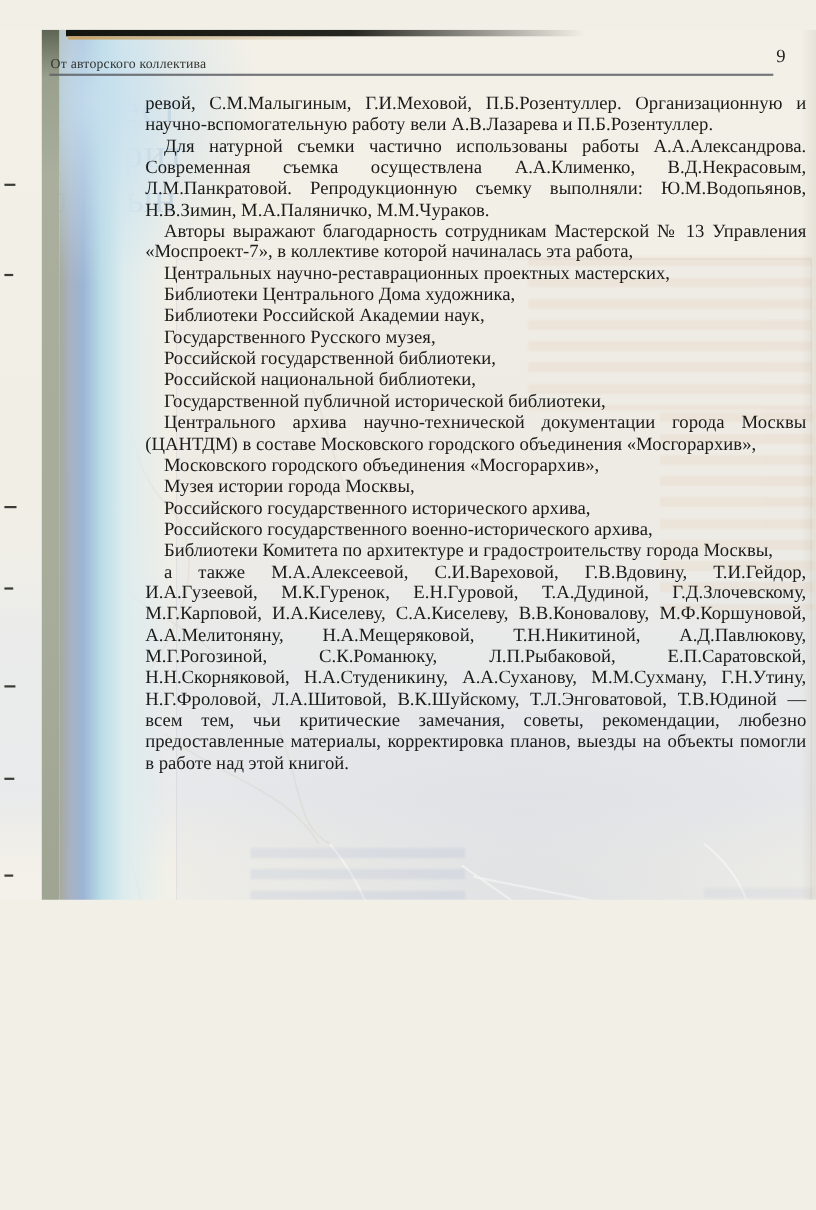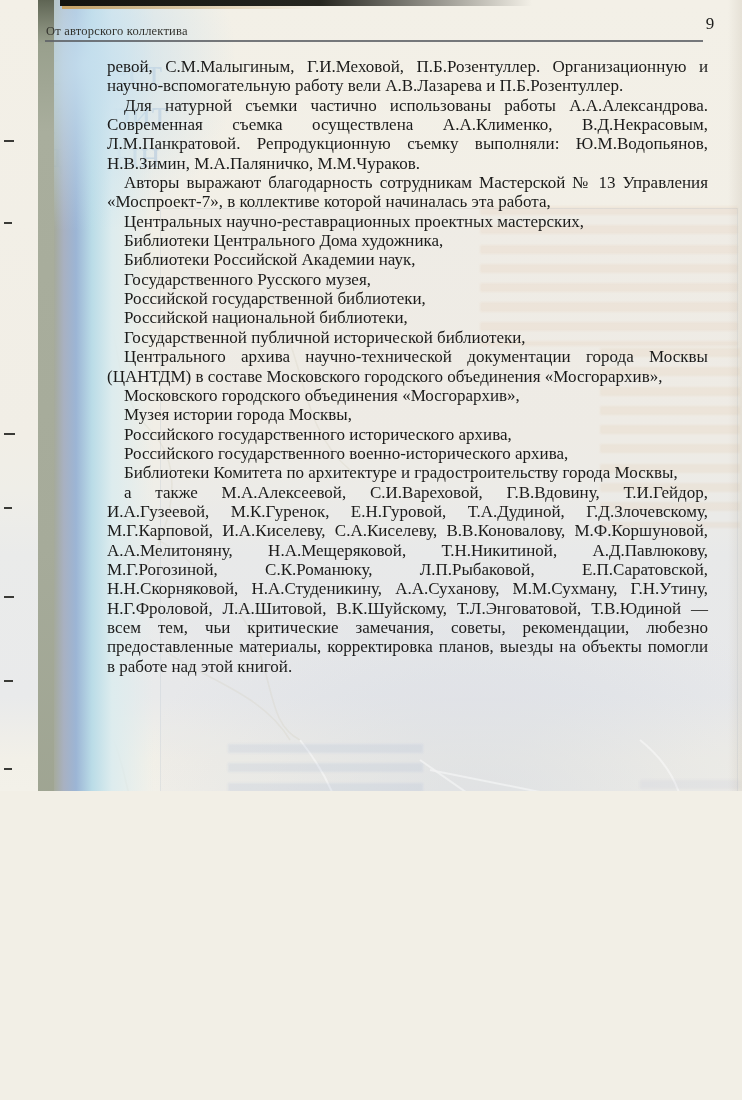--- a/index.html
+++ b/index.html
@@ -1,18 +1,18 @@
 <!DOCTYPE html>
 <html lang="ru"><head>
 <meta charset="utf-8">
 <style>
   html,body{margin:0;padding:0;}
   body{width:742px;height:1100px;overflow:hidden;background:#f2efe6;font-family:"Liberation Serif","DejaVu Serif",serif;}
   .page{position:relative;width:742px;height:791px;overflow:hidden;background:
-    linear-gradient(180deg,#f3f0e7 0%,#f1eee6 55%,#efeee8 62%,#eaebea 70%,#e9eaeb 88%,#f2f0e8 96%,#f3f1e9 100%);}
+    linear-gradient(180deg,#f3f0e7 0%,#f1eee6 55%,#efeee8 62%,#eaebea 70%,#e9eaeb 88%,#f2f0e8 96%,#f3f1e9 100%); margin-top: 27px;}
 
   
   .cool-patch{position:absolute;left:150px;top:620px;width:592px;height:430px;
     background:radial-gradient(ellipse at 55% 45%,rgba(206,213,224,.50),rgba(206,213,224,0) 75%);pointer-events:none;}
   .ghost-map-frame{position:absolute;left:160px;top:208px;width:576px;height:832px;
     border:1px solid rgba(175,186,202,.22);background:rgba(212,220,230,.10);}
   .ghost-map{position:absolute;left:0;top:0;}
   .ghost-stripes{position:absolute;filter:blur(1.2px);pointer-events:none;}
   .stripes-a{left:480px;top:206px;width:258px;height:140px;opacity:.55;
     background:repeating-linear-gradient(180deg,rgba(214,152,92,.16) 0 9px,rgba(214,152,92,0) 9px 19.3px);}
@@ -44,21 +44,21 @@
     background:linear-gradient(90deg,#14140f 0%,#262620 55%,rgba(80,80,62,0) 100%);}
   .top-tan{position:absolute;left:62px;top:6px;width:252px;height:3px;
     background:linear-gradient(90deg,#c9a466,rgba(201,164,102,0));}
   .right-shade{position:absolute;right:0;top:0;width:14px;height:1100px;
     background:linear-gradient(270deg,rgba(183,172,156,.22),rgba(183,172,156,0));}
 
   
   .running-title{position:absolute;left:46px;top:24px;font-size:12.5px;color:#33332e;letter-spacing:.2px;}
   .header-rule{position:absolute;left:45px;top:40px;width:658px;height:1.5px;background:#5e6166;opacity:.85;}
   .page-number{position:absolute;left:698px;top:14px;width:24px;text-align:center;font-size:17px;color:#1f1f1d;}
-  .body-text{position:absolute;left:107px;top:57px;width:601px;font-size:17px;line-height:19.35px;
+  .body-text{position:absolute;left:132px;top:57px;width:601px;font-size:17px;line-height:19.35px;
     color:#1b1b1a;text-align:justify;}
   .para{margin:0;}
   .para.indent{text-indent:17px;}
   .watermark{position:absolute;left:394px;top:1076px;font-size:15px;font-weight:normal;
     letter-spacing:6px;word-spacing:10px;color:#dedcd0;
     text-shadow:0 1px 0 rgba(255,255,255,.9),0 -1px 0 rgba(158,156,142,.45);white-space:nowrap;}
 </style>
 </head>
 <body>
 

